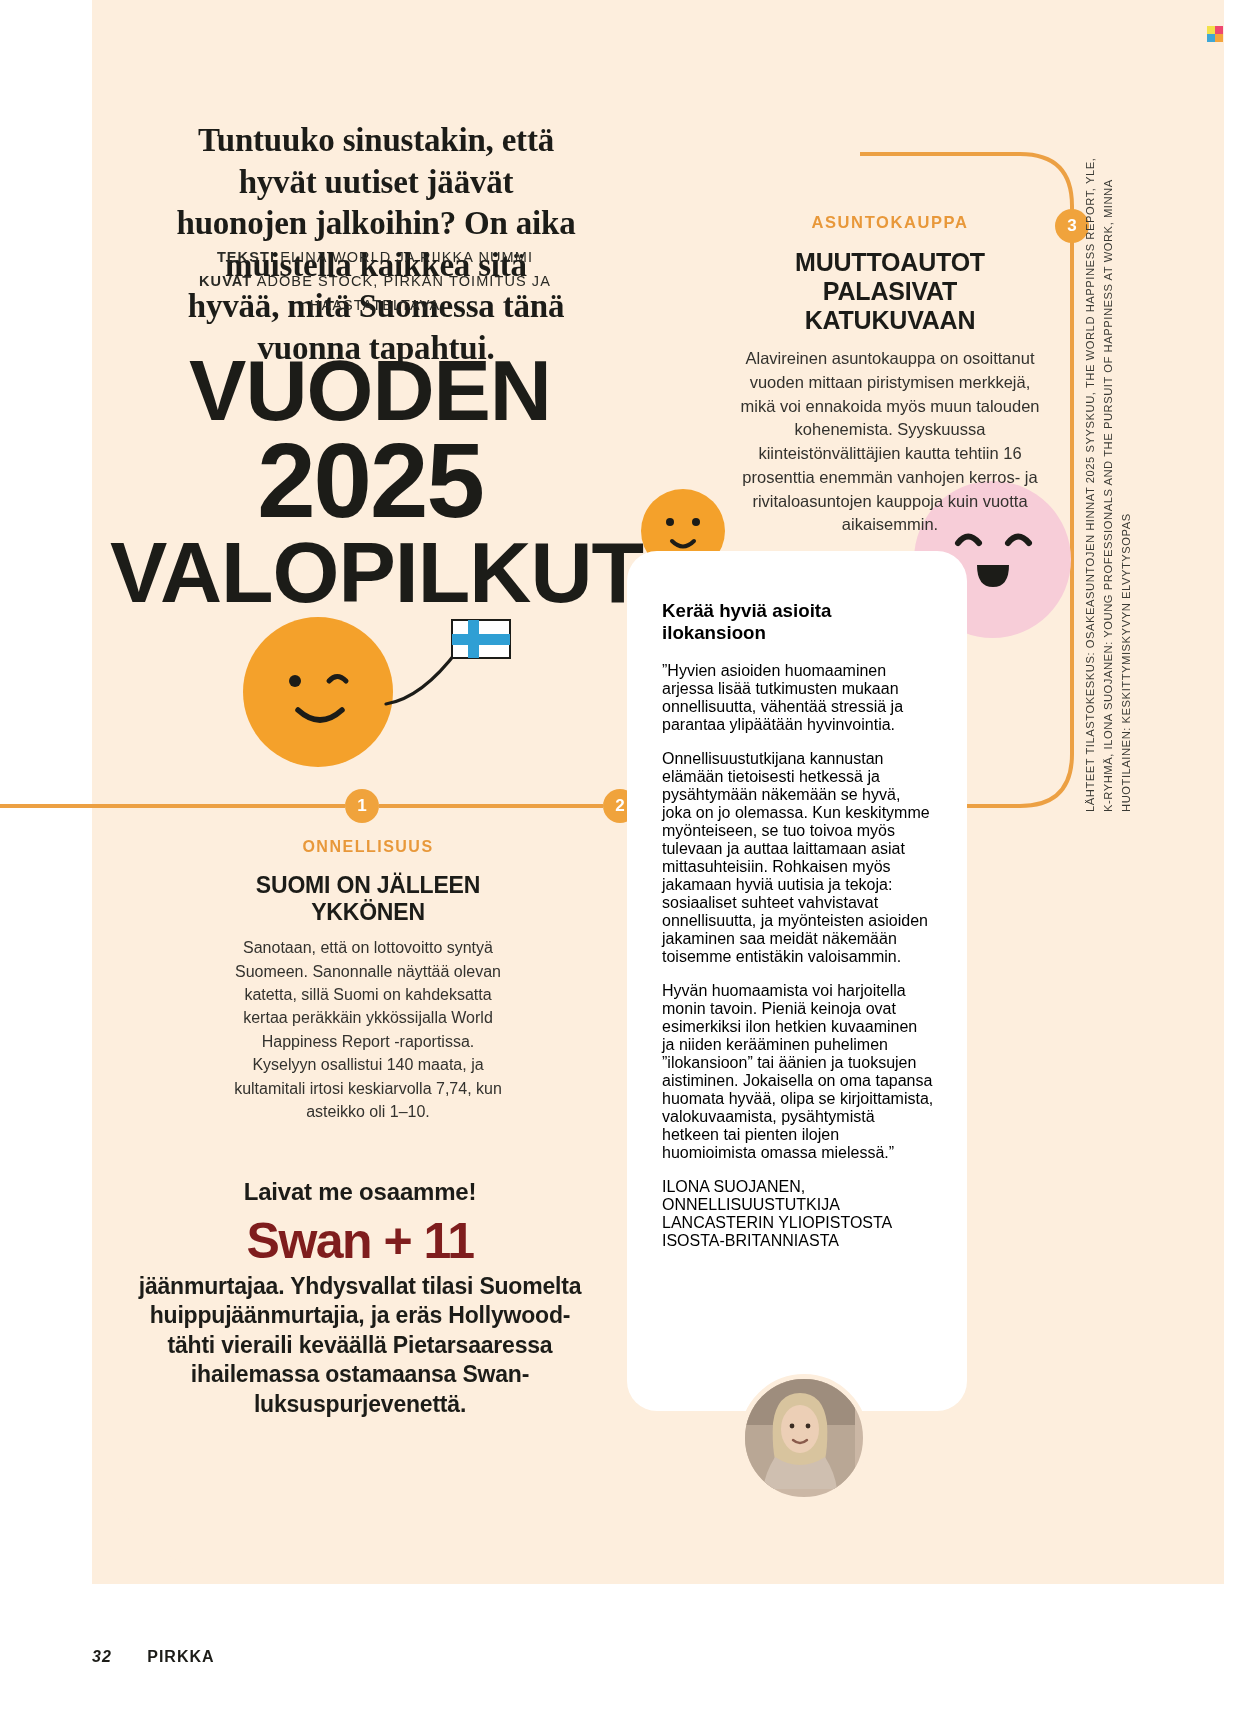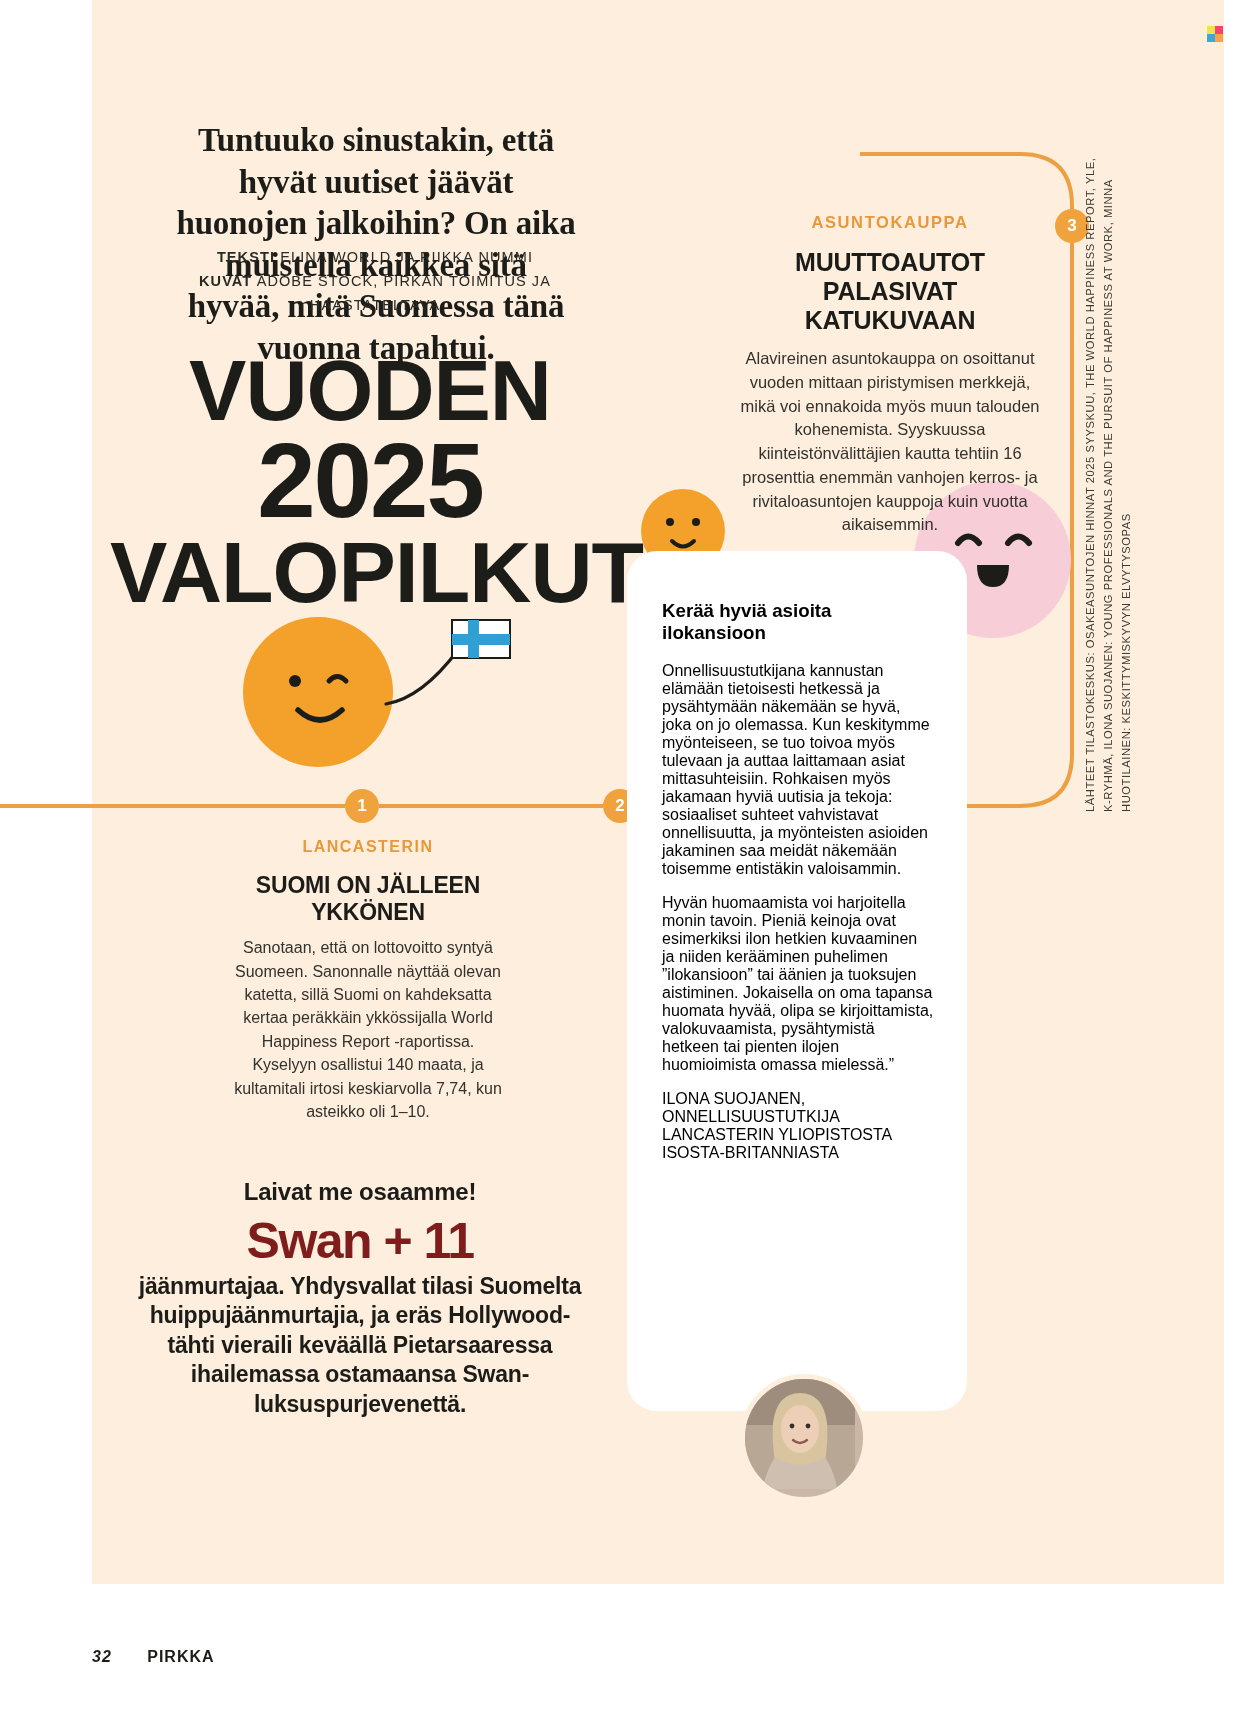--- a/index.html
+++ b/index.html
@@ -242,34 +242,35 @@
   </svg>
 </div>
 
 <div class="asunto">
   <p class="kicker">ASUNTOKAUPPA</p>
   <p class="subhead">MUUTTOAUTOT PALASIVAT KATUKUVAAN</p>
   <p class="bodytxt">Alavireinen asuntokauppa on osoittanut vuoden mittaan piristymisen merkkejä, mikä voi ennakoida myös muun talouden kohenemista. Syyskuussa kiinteistönvälittäjien kautta tehtiin 16 prosenttia enemmän vanhojen kerros- ja rivitaloasuntojen kauppoja kuin vuotta aikaisemmin.</p>
 </div>
 
 <div class="onnellisuus">
-  <p class="kicker">LANCASTERIN</p>
+  <p class="kicker">ONNELLISUUS</p>
   <p class="subhead">SUOMI ON JÄLLEEN YKKÖNEN</p>
   <p class="bodytxt">Sanotaan, että on lottovoitto syntyä Suomeen. Sanonnalle näyttää olevan katetta, sillä Suomi on kahdeksatta kertaa peräkkäin ykkössijalla World Happiness Report -raportissa. Kyselyyn osallistui 140 maata, ja kultamitali irtosi keskiarvolla 7,74, kun asteikko oli 1–10.</p>
 </div>
 
 <div class="swan">
   <p class="eyebrow">Laivat me osaamme!</p>
   <p class="huge">Swan + 11</p>
   <p class="tail">jäänmurtajaa. Yhdysvallat tilasi Suomelta huippujäänmurtajia, ja eräs Hollywood-tähti vieraili keväällä Pietarsaaressa ihailemassa ostamaansa Swan-luksuspurjevenettä.</p>
 </div>
 
 <div class="card"></div>
 <div class="card-inner">
   <h3>Kerää hyviä asioita ilokansioon</h3>
+  <p>”Hyvien asioiden huomaaminen arjessa lisää tutkimusten mukaan onnellisuutta, vähentää stressiä ja parantaa ylipäätään hyvinvointia.</p>
   <p>Onnellisuustutkijana kannustan elämään tietoisesti hetkessä ja pysähtymään näkemään se hyvä, joka on jo olemassa. Kun keskitymme myönteiseen, se tuo toivoa myös tulevaan ja auttaa laittamaan asiat mittasuhteisiin. Rohkaisen myös jakamaan hyviä uutisia ja tekoja: sosiaaliset suhteet vahvistavat onnellisuutta, ja myönteisten asioiden jakaminen saa meidät näkemään toisemme entistäkin valoisammin.</p>
   <p>Hyvän huomaamista voi harjoitella monin tavoin. Pieniä keinoja ovat esimerkiksi ilon hetkien kuvaaminen ja niiden kerääminen puhelimen ”ilokansioon” tai äänien ja tuoksujen aistiminen. Jokaisella on oma tapansa huomata hyvää, olipa se kirjoittamista, valokuvaamista, pysähtymistä hetkeen tai pienten ilojen huomioimista omassa mielessä.”</p>
   <p class="attrib">ILONA SUOJANEN, ONNELLISUUSTUTKIJA LANCASTERIN YLIOPISTOSTA ISOSTA-BRITANNIASTA</p>
 </div>
 
 <div class="portrait">
   <svg width="110" height="110" viewBox="0 0 110 110">
     <rect width="110" height="110" fill="#b9a795"></rect>
     <rect x="0" y="0" width="110" height="46" fill="#9e8d7d"></rect>
     <ellipse cx="55" cy="52" rx="24" ry="29" fill="#e8c7ae"></ellipse>

